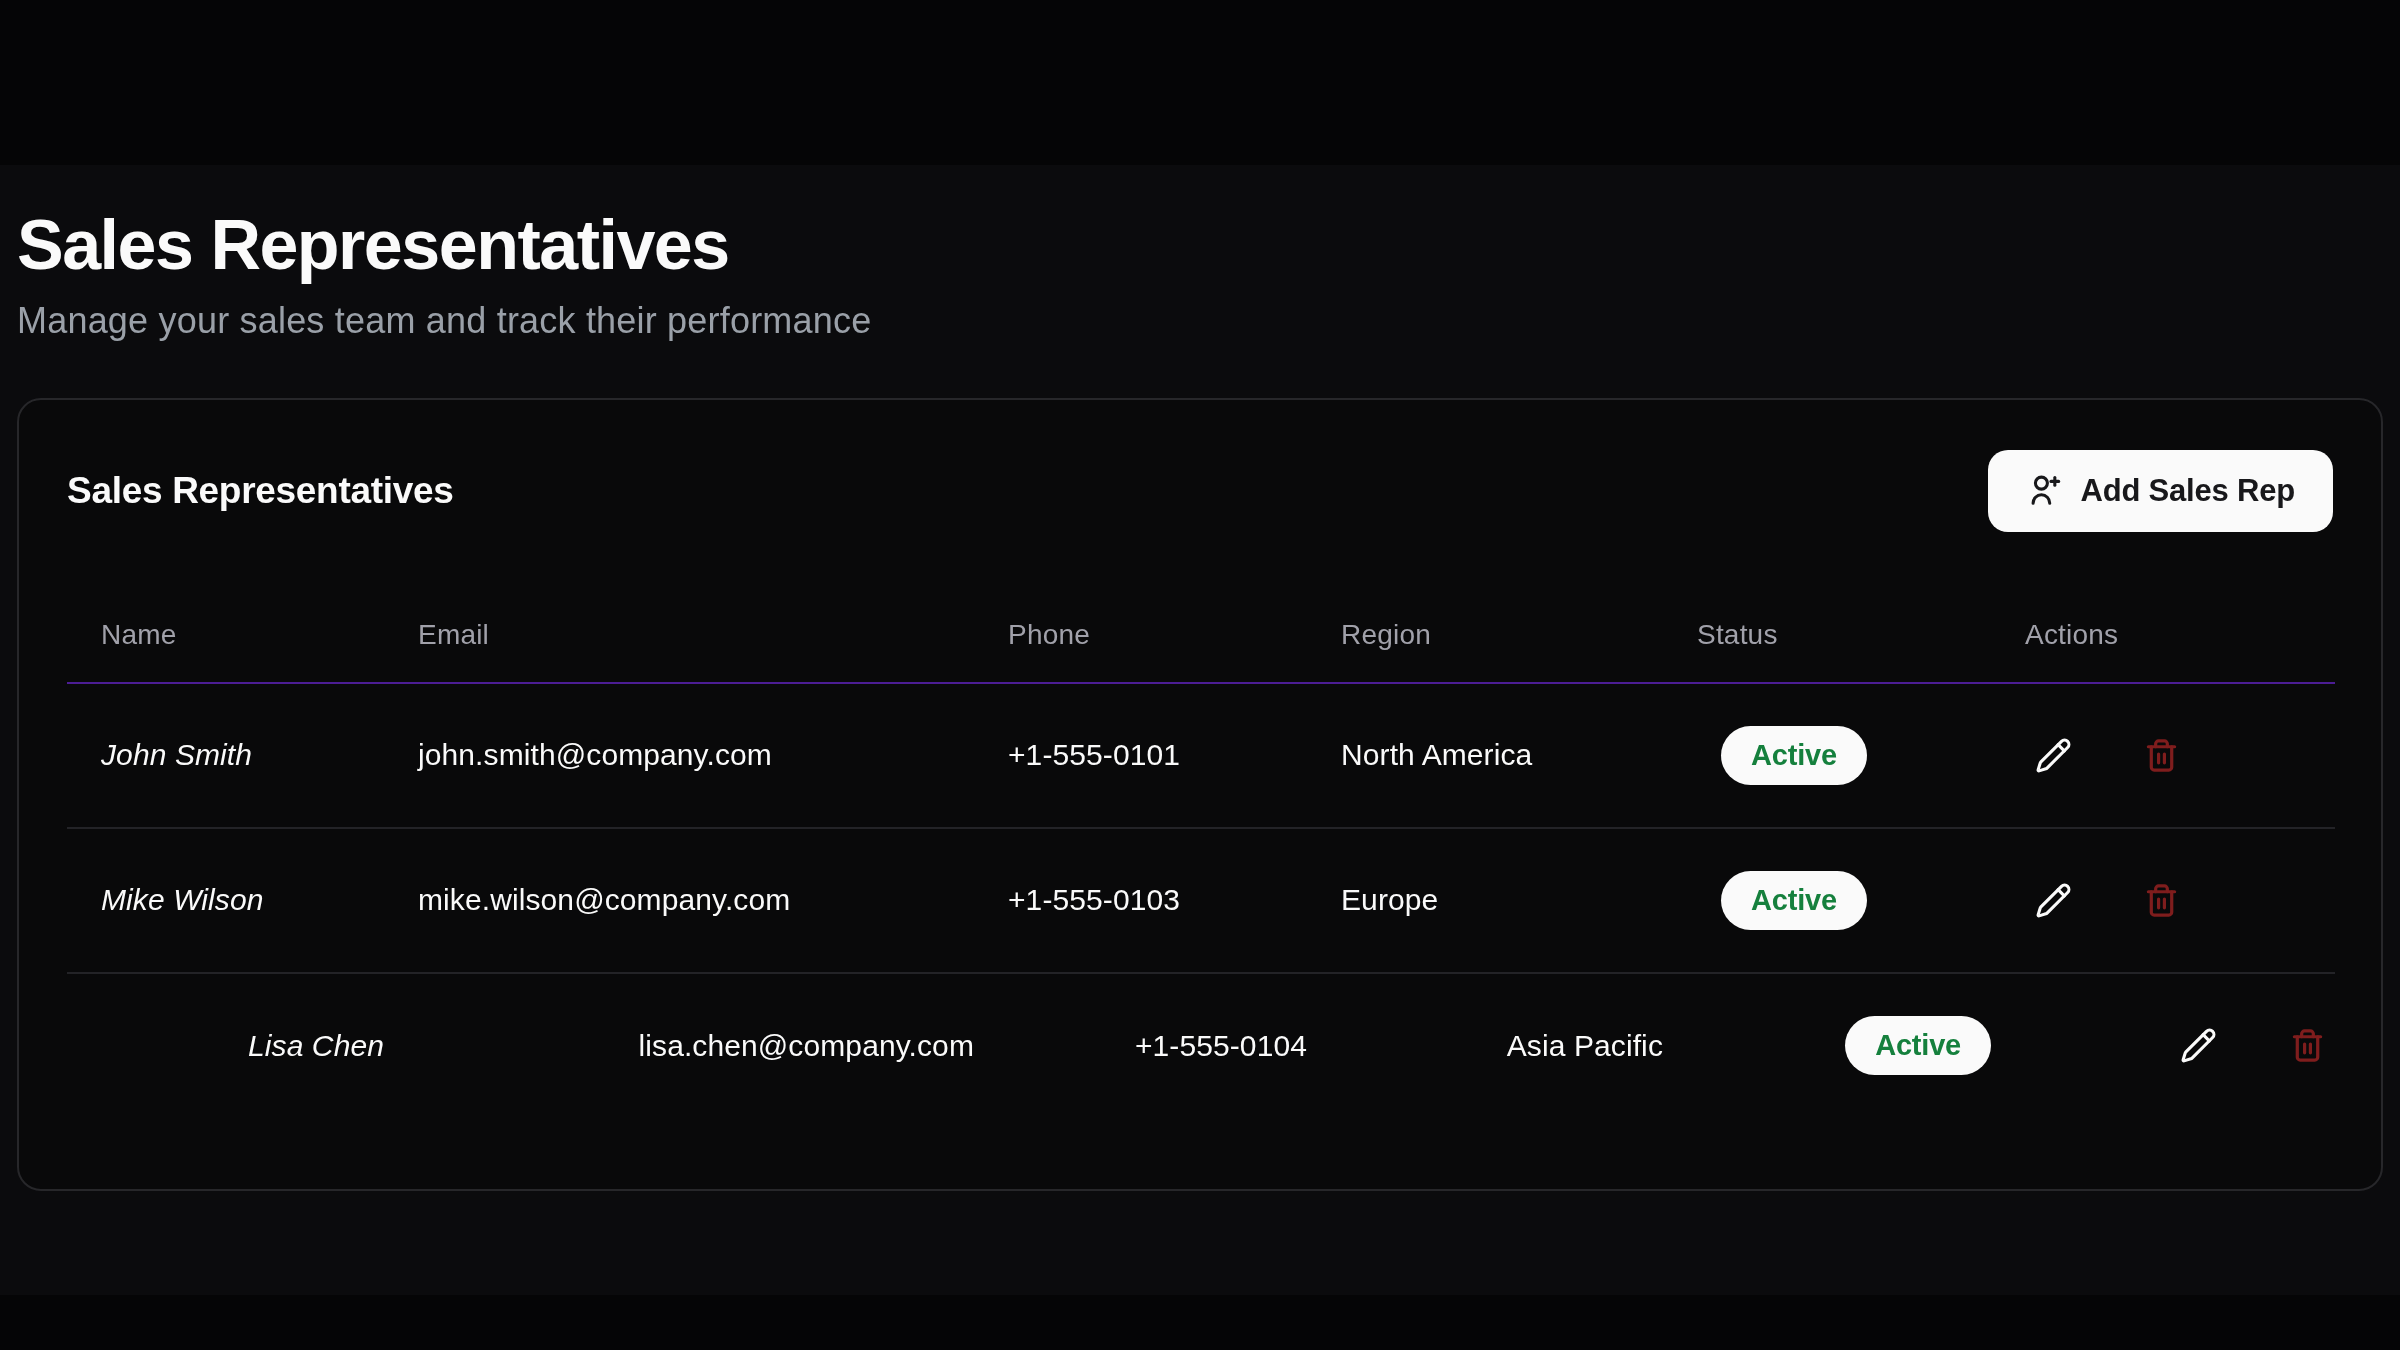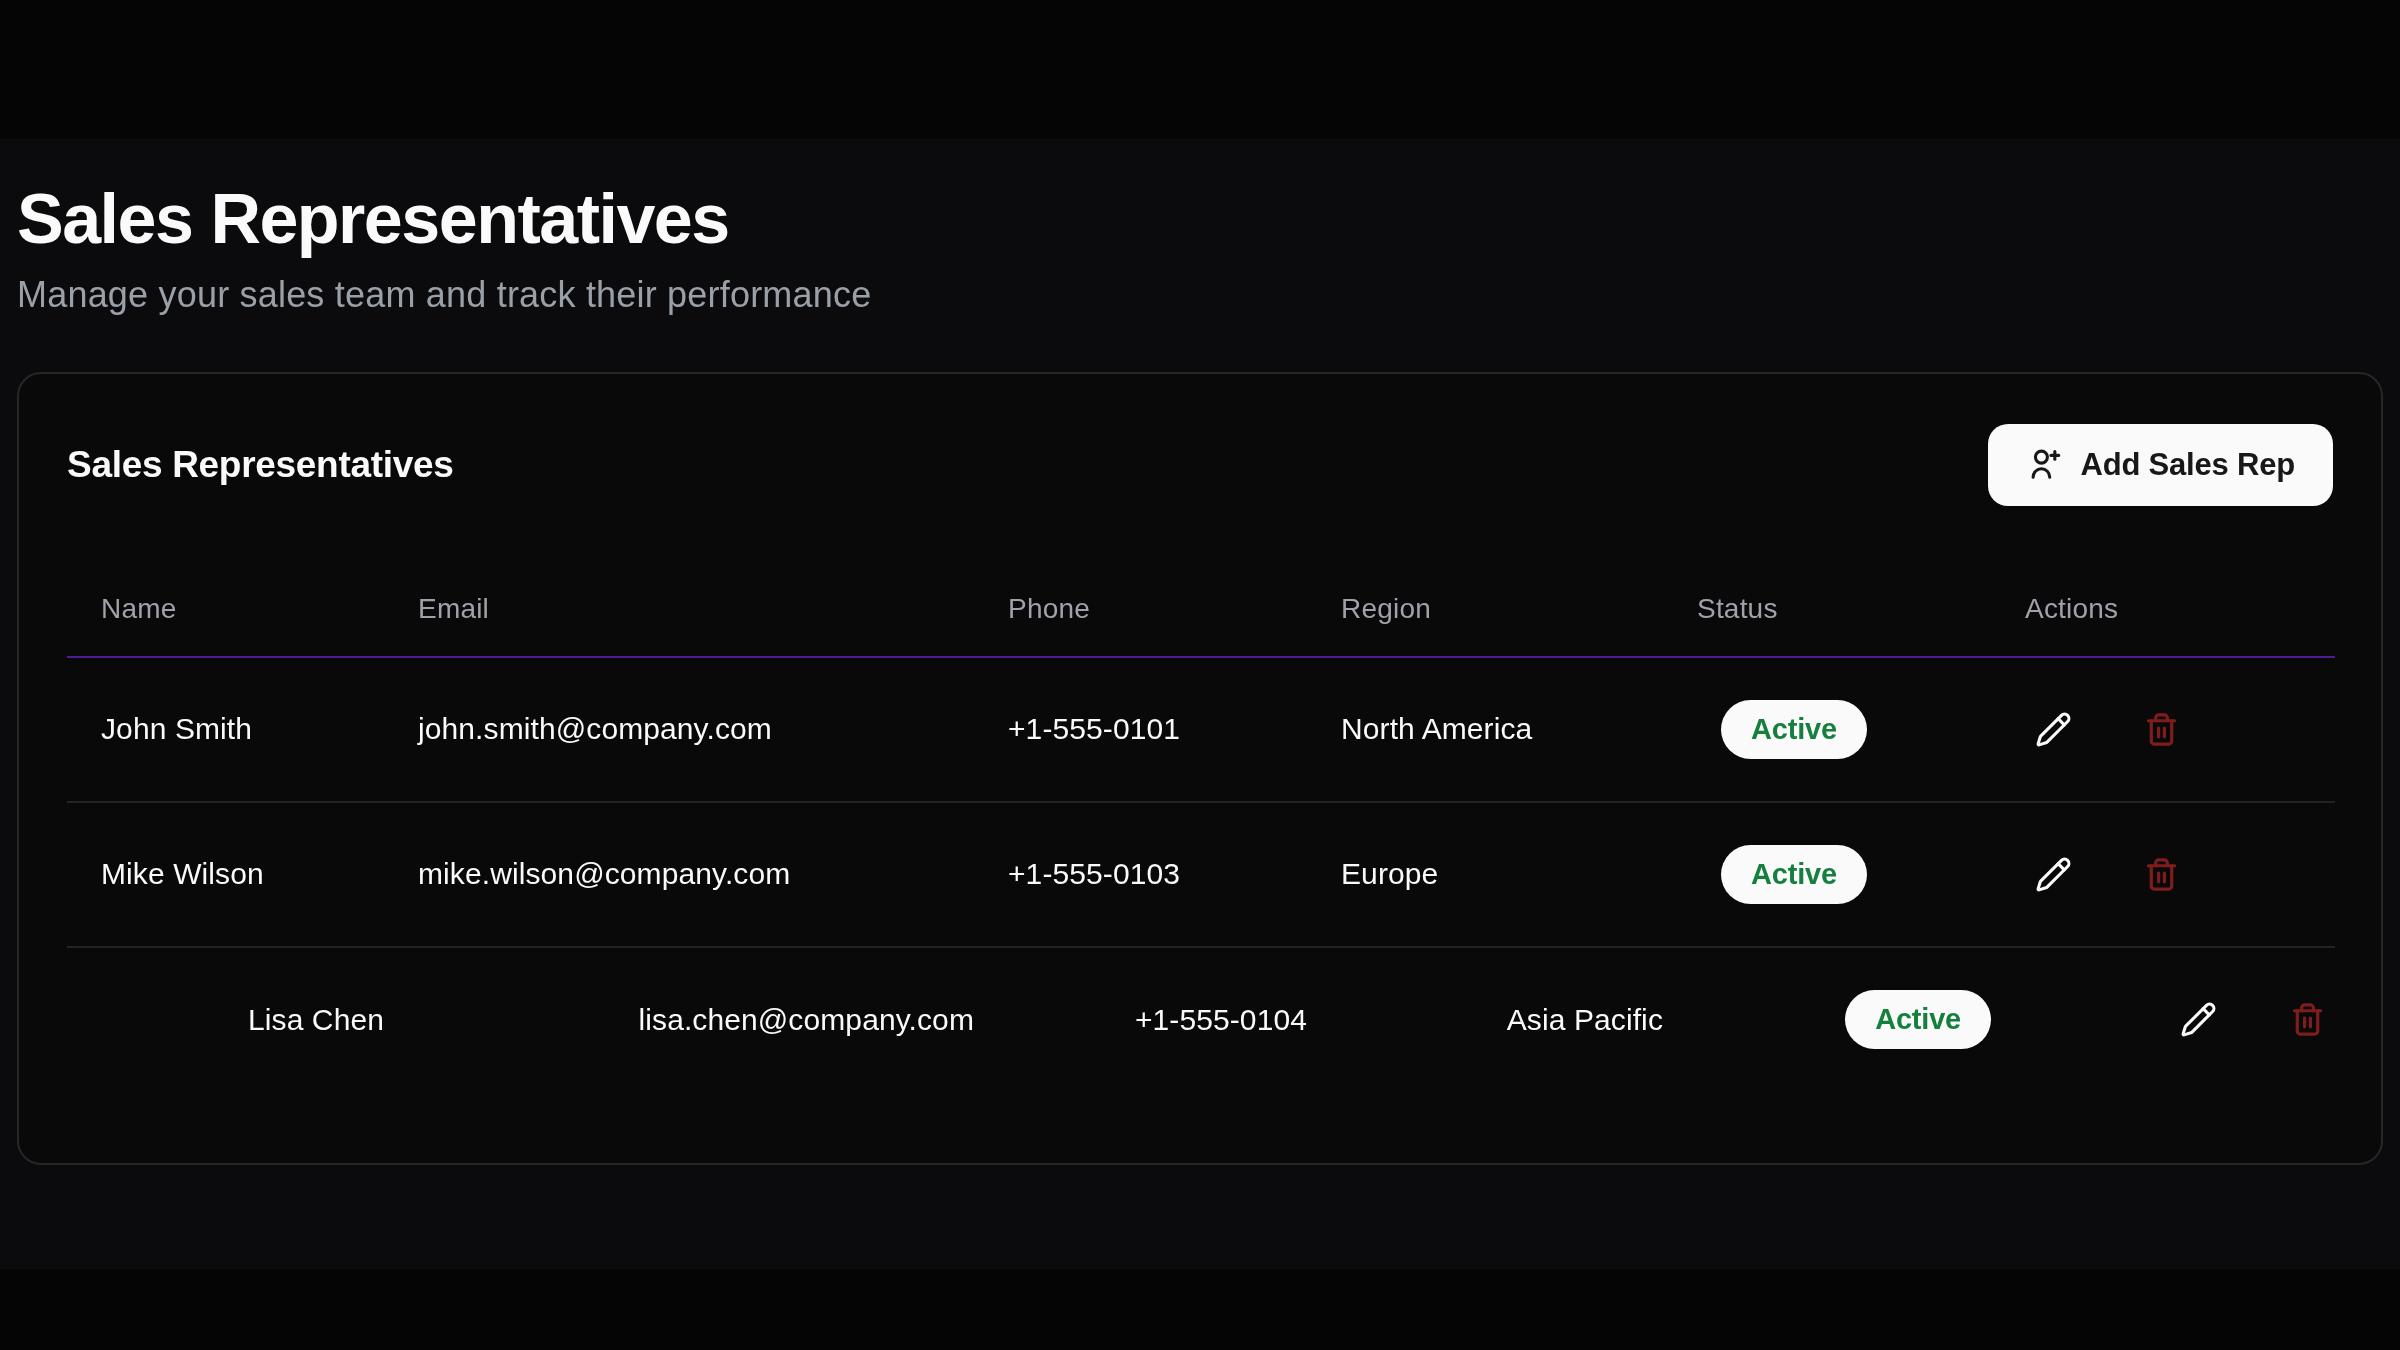--- a/index.html
+++ b/index.html
@@ -5,21 +5,21 @@
   * { margin: 0; padding: 0; box-sizing: border-box; }
   html, body { width: 2400px; height: 1350px; overflow: hidden; }
   body {
     background: #050506;
     font-family: "Liberation Sans", "DejaVu Sans", sans-serif;
     -webkit-font-smoothing: antialiased;
   }
 
   .viewport {
     position: absolute;
-    top: 139px; left: 0;
+    top: 165px; left: 0;
     width: 2400px; height: 1130px;
     background: #0b0b0d;
   }
 
   .page-header { padding: 40px 17px 0 17px; }
   .page-title {
     color: #fafafa;
     font-size: 70px;
     font-weight: 700;
     letter-spacing: -1.5px;
@@ -102,21 +102,21 @@
     height: 145px;
     vertical-align: middle;
     padding-left: 34px;
     color: #fafafa;
     font-size: 30px;
     font-weight: 400;
     letter-spacing: 0.1px;
     border-bottom: 2px solid #232327;
   }
   tr:last-child td { border-bottom: none; text-align: right; }
-  td.cell-name { font-weight: 500; }
+  td.cell-name { font-weight: 500; font-style: italic; }
 
   .status-badge {
     display: inline-block;
     margin-left: 24px;
     padding: 13px 30px;
     background: #fafafa;
     color: #15803d;
     border-radius: 999px;
     font-size: 29px;
     font-weight: 700;

